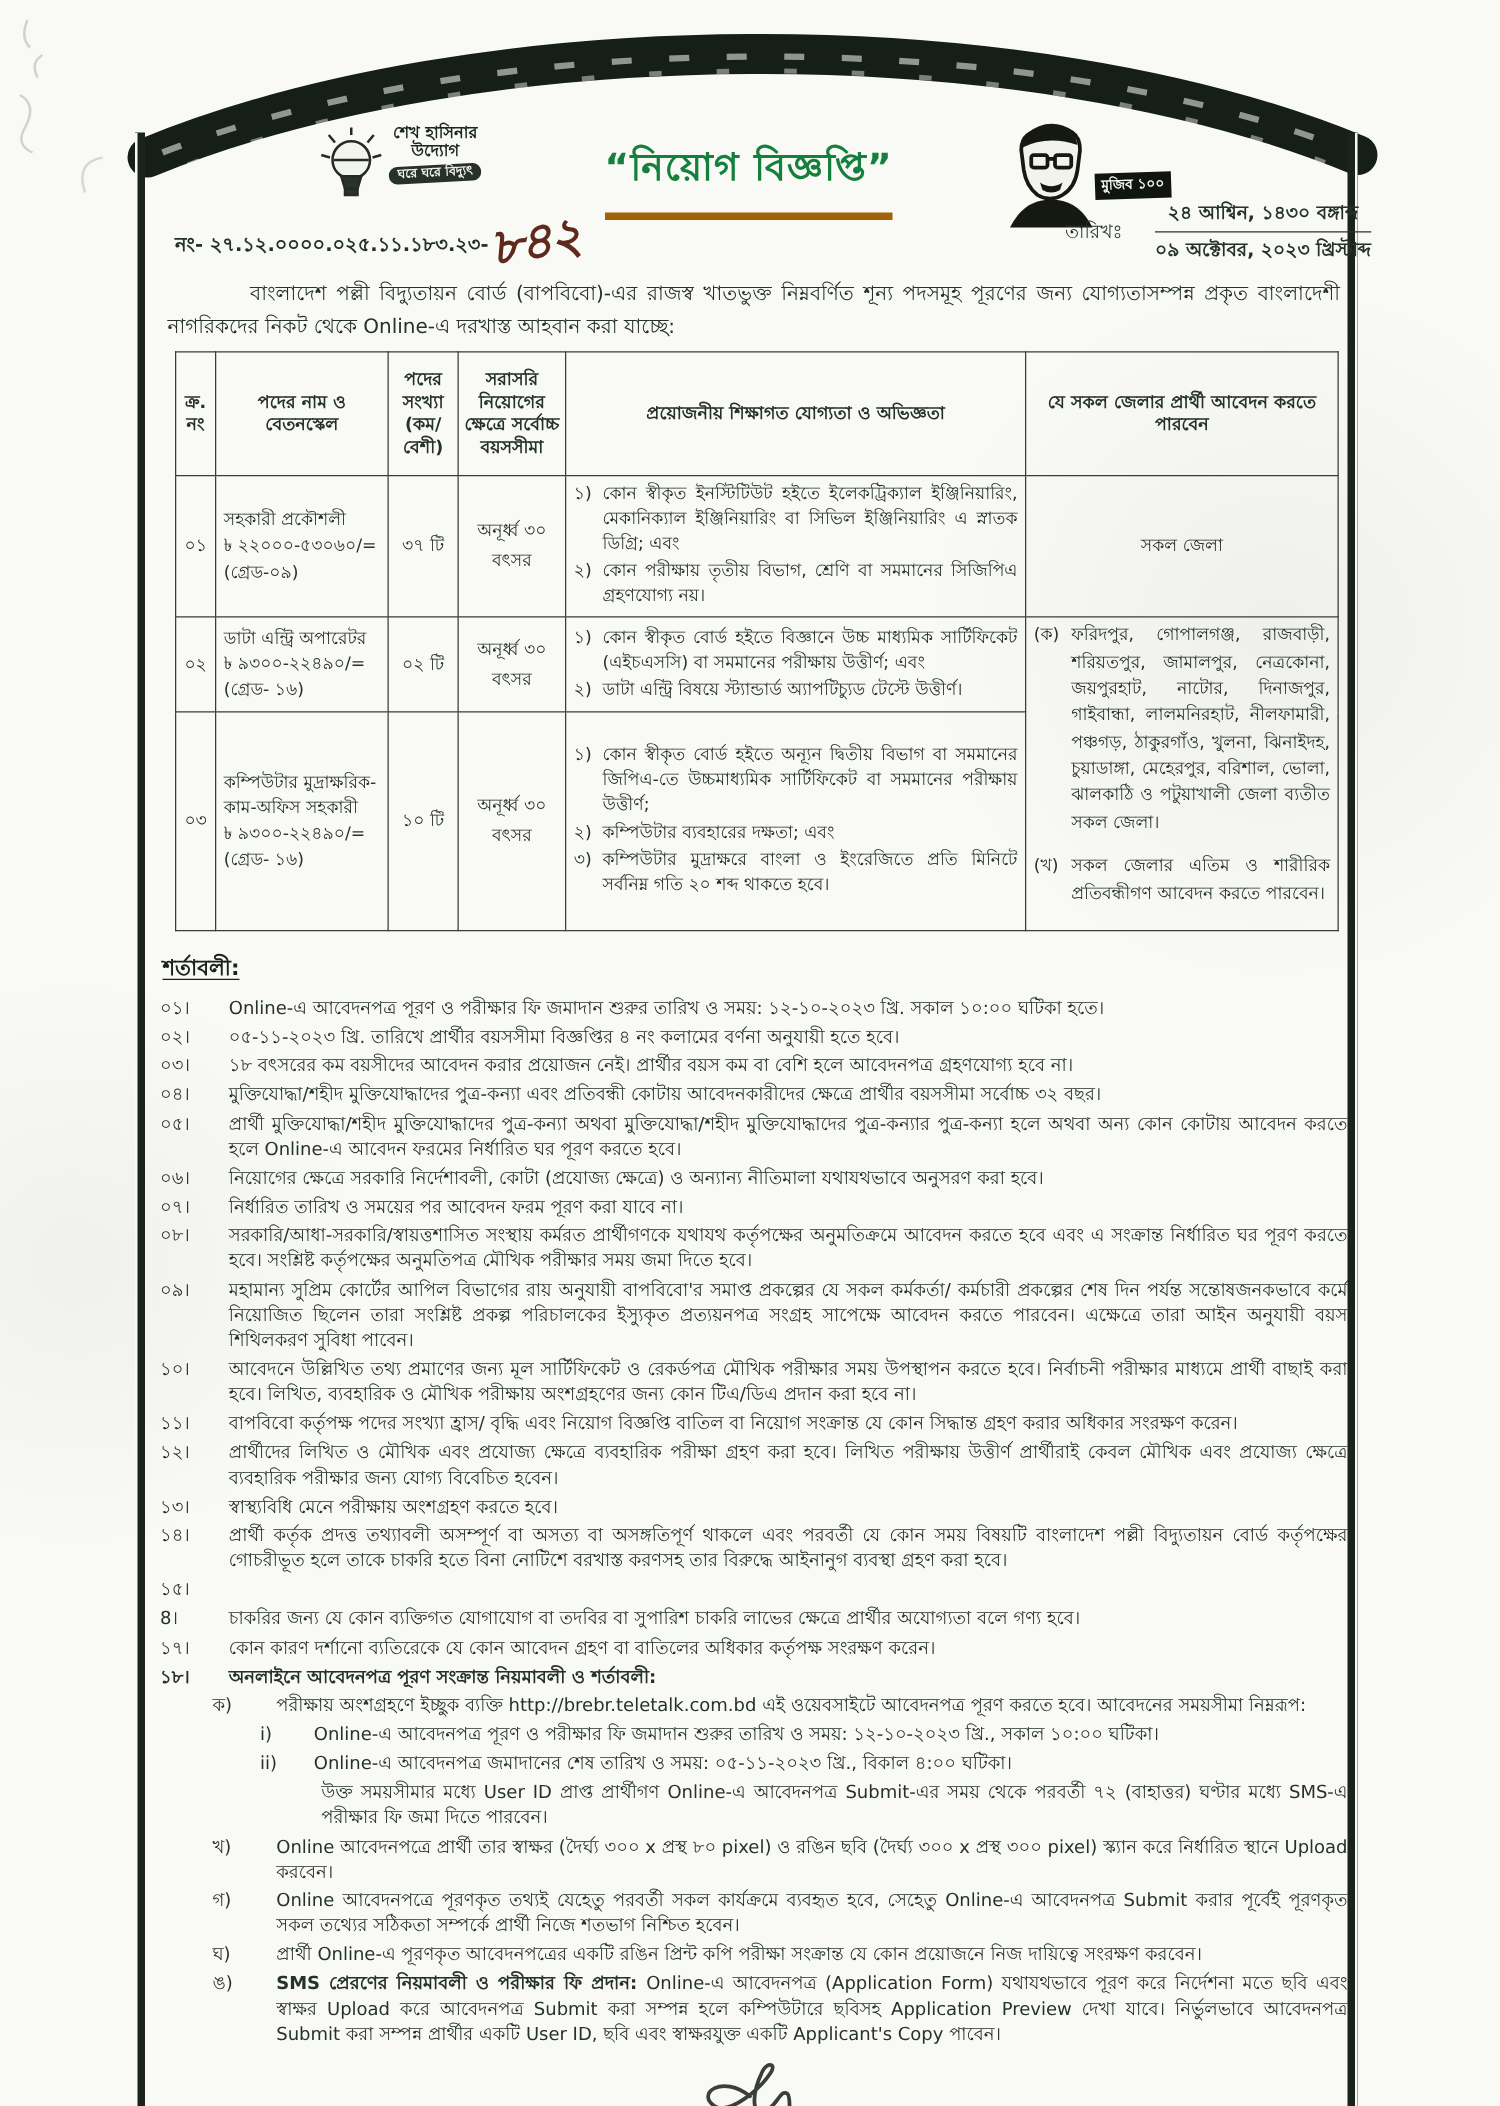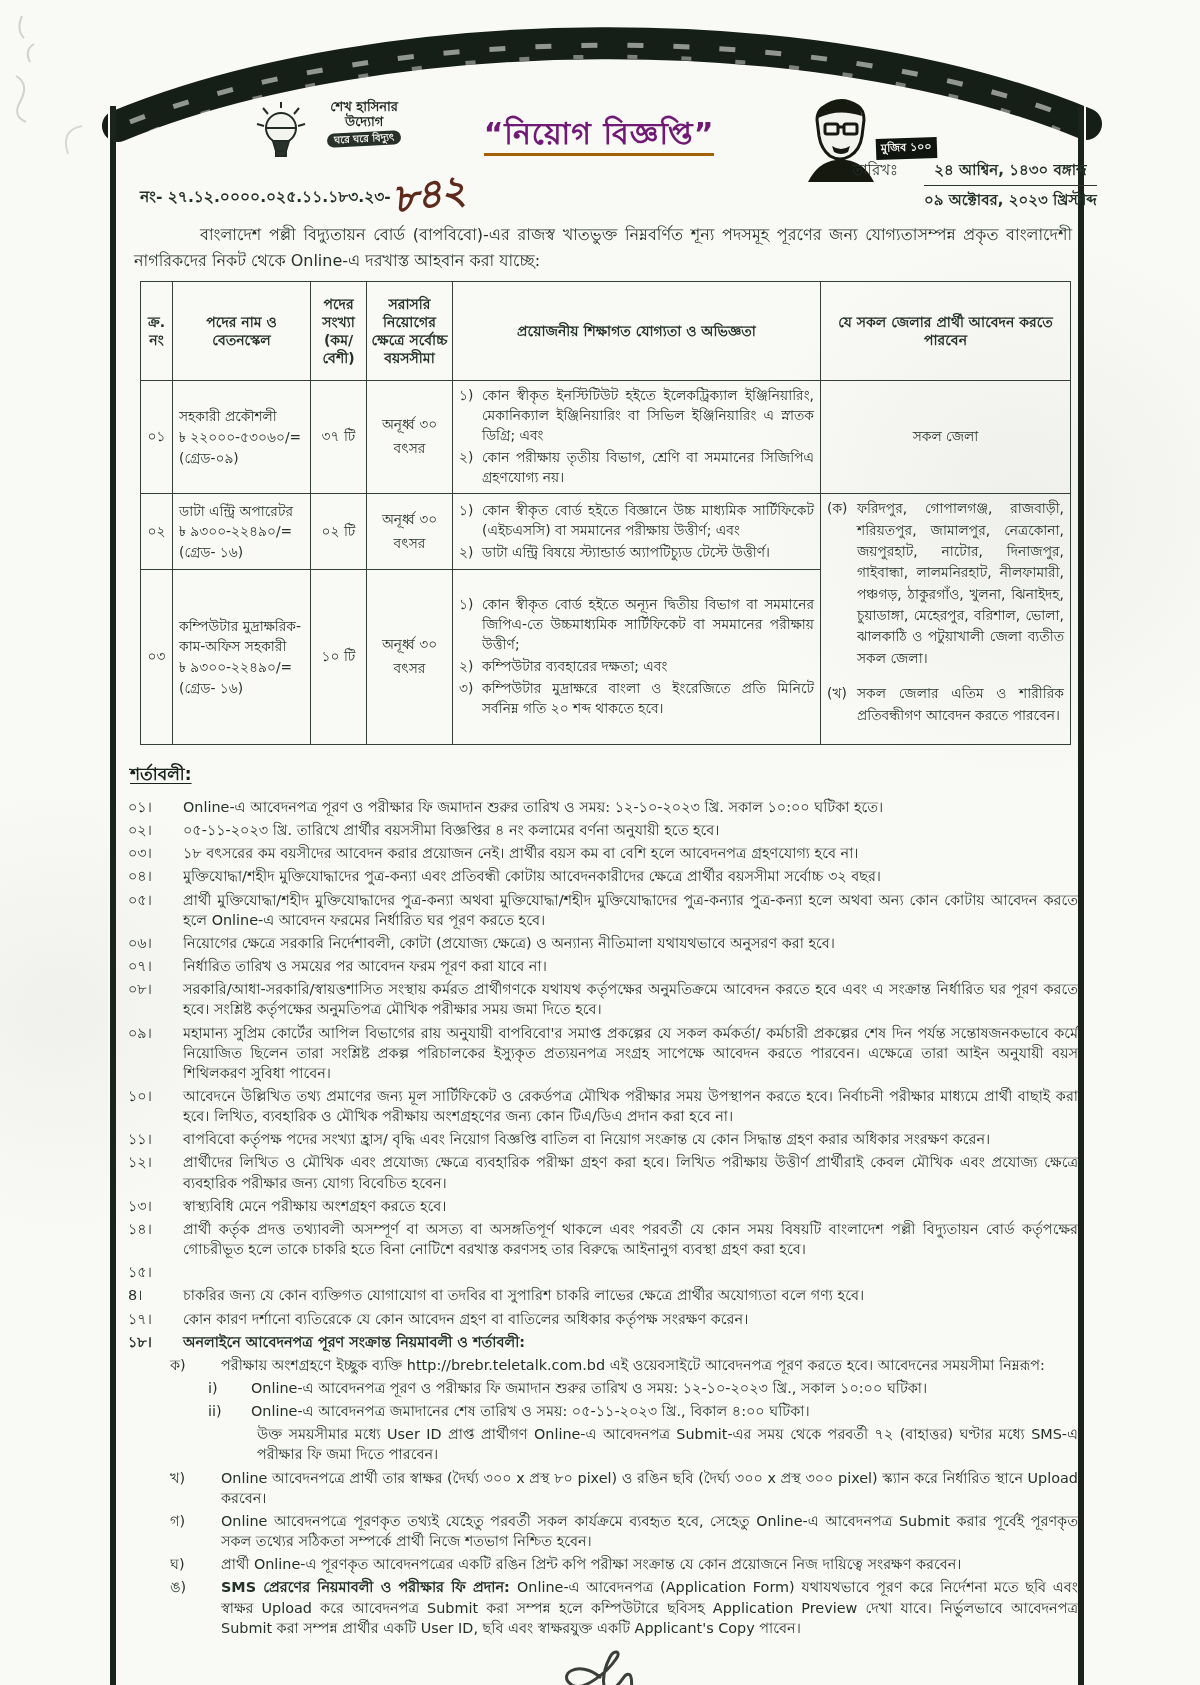--- a/index.html
+++ b/index.html
@@ -17,35 +17,35 @@
     #f9f9f5;}
   
   .frame-left,.frame-right{position:absolute;top:106px;bottom:0;background:#1b231d;}
   .frame-left{left:108px;width:8px;box-shadow:inset 2px 0 0 #f9f9f5, inset 4px 0 0 #1b231d;}
   .frame-right{left:1078px;width:8px;box-shadow:inset -2px 0 0 #f9f9f5, inset -4px 0 0 #1b231d;}
   svg.arc{position:absolute;left:0;top:0;}
   svg.pencil{position:absolute;left:4px;top:6px;opacity:.5;}
 
   
   .hdr{position:absolute;left:120px;top:92px;width:958px;height:120px;}
-  .logo-left{position:absolute;left:135px;top:8px;display:flex;align-items:flex-start;gap:20px;}
+  .logo-left{position:absolute;left:135px;top:8px;display:flex;align-items:flex-start;gap:4px;}
   .logo-left .txt{font-weight:bold;font-size:13px;line-height:1.15;color:#1c2620;text-align:center;}
   .ribbon{display:inline-block;margin-top:2px;background:#273029;color:#f2f2ee;font-size:10px;
     padding:1px 7px;border-radius:8px;transform:rotate(-3deg);font-weight:bold;}
   .title{position:absolute;left:0;right:0;top:18px;text-align:center;}
-  .title span{font-size:30px;font-weight:bold;color:#701a75;
-    border-bottom:3px solid #a16207;padding-bottom:2px;letter-spacing:1px;}
+  .title span{font-size:30px;font-weight:bold;color:#15803d;
+    border-bottom:6px solid #a16207;padding-bottom:18px;letter-spacing:1px;}
   .logo-right{position:absolute;left:672px;top:2px;width:170px;height:92px;}
   .logo-right .mujib-label{position:absolute;left:84px;top:44px;background:#10160f;color:#fbfbf7;
     font-size:11px;font-weight:bold;padding:1px 5px;transform:rotate(-2deg);}
 
   .refline{position:absolute;left:140px;top:178px;font-size:15.5px;font-weight:600;color:#23302a;}
   .handwritten{display:inline-block;font-size:40px;line-height:20px;color:#5e2a1c;font-style:italic;
     font-weight:bold;transform:rotate(-9deg) translateY(6px);letter-spacing:-2px;}
-  .dateblock{position:absolute;left:852px;top:158px;display:flex;align-items:flex-start;gap:10px;font-size:15px;}
+  .dateblock{position:absolute;left:852px;top:158px;display:flex;align-items:center;gap:10px;font-size:15px;}
   .dateblock .lines{display:flex;flex-direction:column;text-align:center;font-weight:600;margin-left:16px;}
   .dateblock .l1{border-bottom:1.6px solid #2a352e;padding:0 4px 2px;}
   .dateblock .l2{padding-top:2px;}
 
   
   .content{position:absolute;left:128px;top:222px;width:950px;}
   .intro{font-size:16px;line-height:1.6;text-align:justify;text-indent:66px;margin:0 0 8px 6px;width:938px;}
 
   table.jobs{border-collapse:collapse;margin-left:12px;width:930px;table-layout:fixed;font-size:13.8px;}
   table.jobs th,table.jobs td{border:1.6px solid #343f37;padding:4px 6px;vertical-align:middle;}

